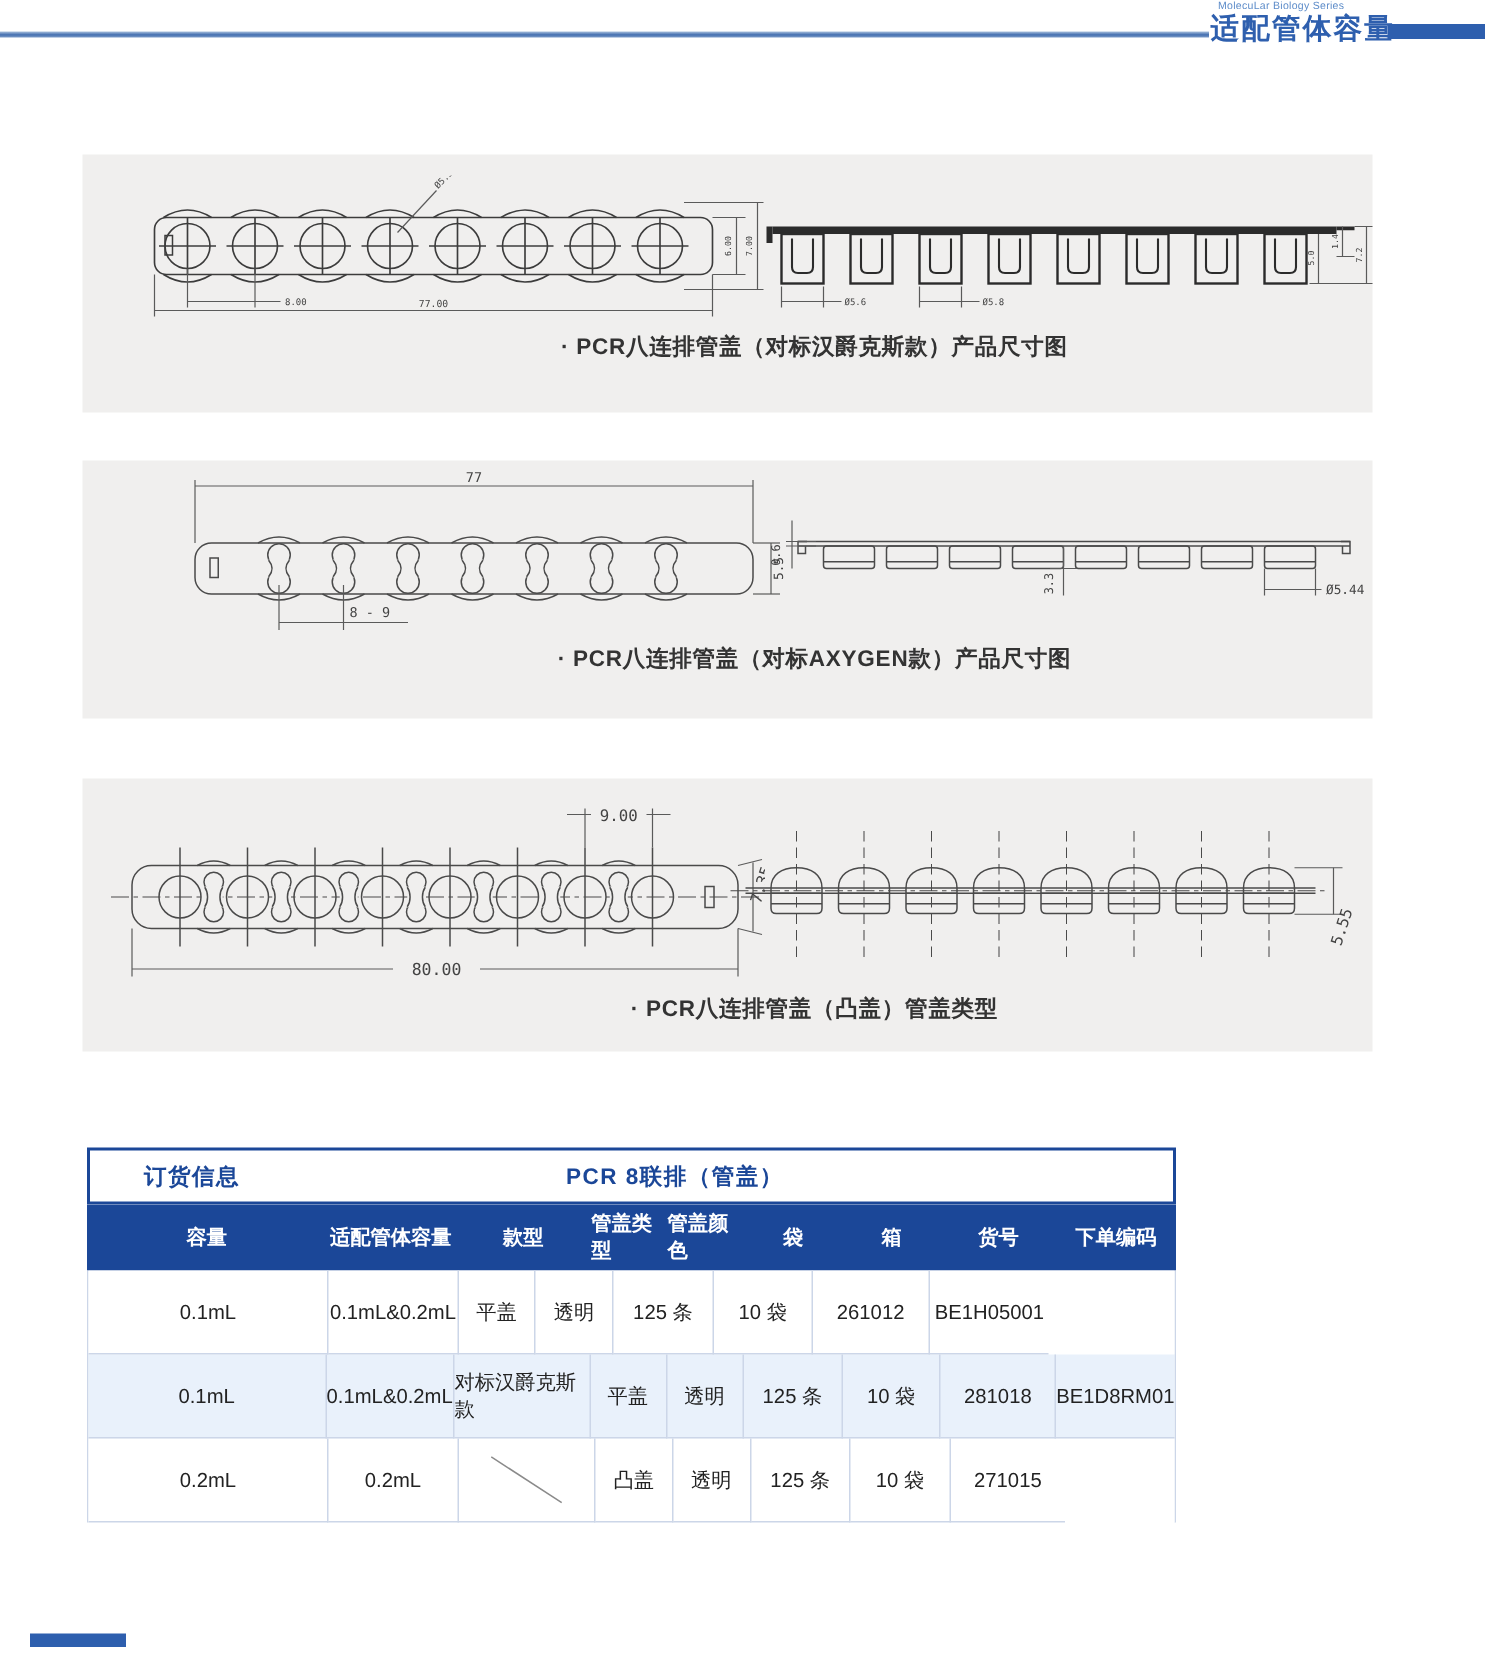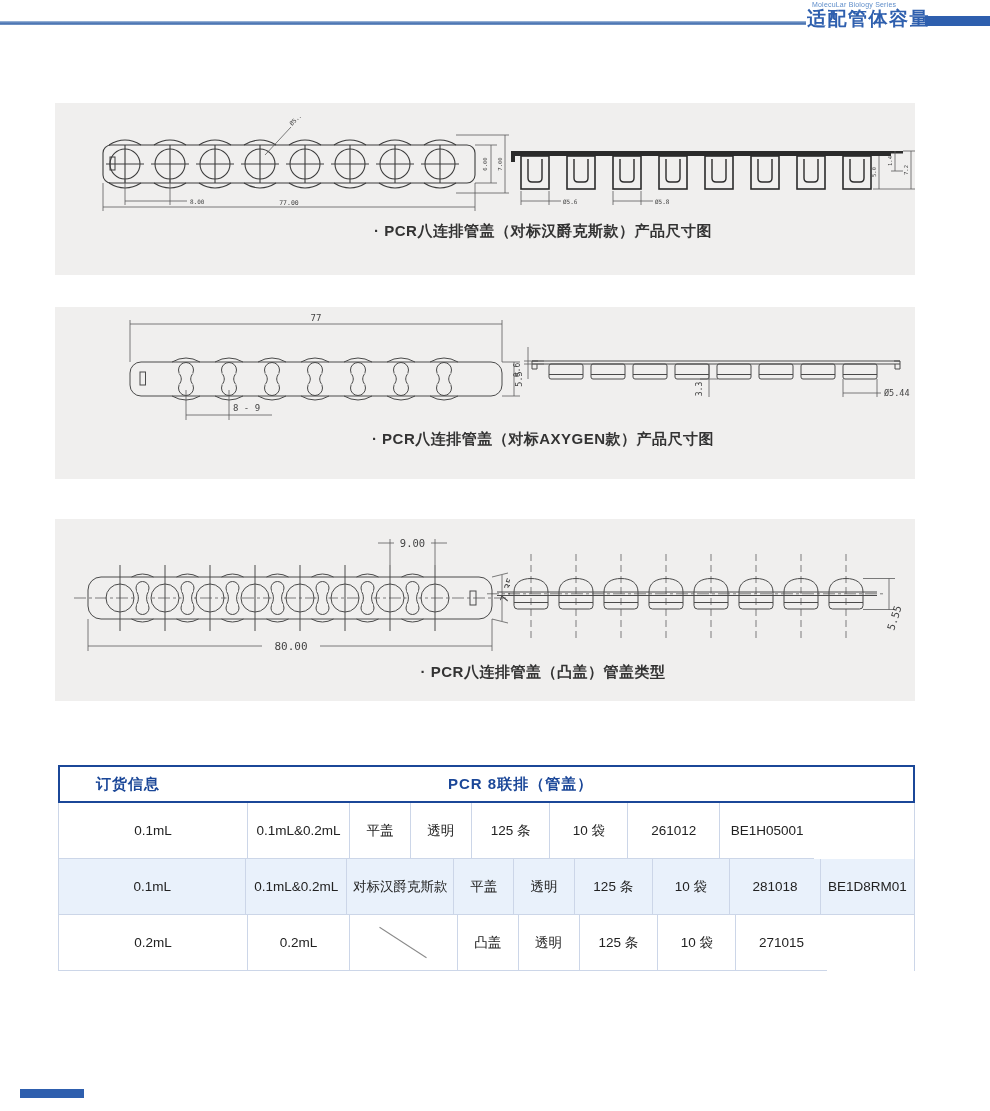--- a/index.html
+++ b/index.html
@@ -21,21 +21,21 @@
   .panel-1{top:103px;height:172px;}
   .panel-2{top:307px;height:172px;}
   .panel-3{top:519px;height:182px;}
   .drawing{position:absolute;}
   .caption{position:absolute;left:0;right:0;text-align:center;padding-left:96px;
     font-size:15px;font-weight:600;color:#333;letter-spacing:.5px;white-space:nowrap;margin-left:20px;}
   svg text{fill:#444;font-family:"DejaVu Sans Mono","Liberation Mono",monospace;}
   .dimline{stroke:#5a5a5a;stroke-width:.8;fill:none;}
 
   
-  .table{position:absolute;left:58px;top:765px;width:857px;}
+  .table{position:absolute;left:58px;top:765px;width:726px;}
   .t-title{position:relative;height:34px;border:2px solid #1b4798;background:#fff;
     display:flex;align-items:center;}
   .t-title-left{padding-left:36px;font-size:15px;font-weight:bold;color:#1b4798;letter-spacing:1px;}
   .t-title-center{position:absolute;left:54%;transform:translateX(-50%);
     font-size:15px;font-weight:bold;color:#1b4798;letter-spacing:1px;white-space:nowrap;text-align:right;}
   .t-head{display:flex;height:44px;background:#1b4798;color:#fff;font-size:13.5px;font-weight:bold;}
   .t-head>span{display:flex;align-items:center;justify-content:center;}
   .t-body{border-left:1px solid #ccd6e8;border-right:1px solid #ccd6e8;}
   .t-row{display:flex;height:56px;background:#fff;font-size:13.5px;color:#222;}
   .t-row.alt{background:#e9f1fb;}
@@ -303,20 +303,31 @@
       <text x="409" y="92" font-size="10.5" transform="rotate(-72 409 92)">5.55</text>
     </svg>
 
     <div class="caption" style="top:144px;">·  PCR八连排管盖（凸盖）管盖类型</div>
   </div>
 
   <div class="table">
     <div class="t-title">
       <span class="t-title-left">订货信息</span>
       <span class="t-title-center">PCR 8联排（管盖）</span>
+    </div>
+    <div class="t-head">
+      <span class="c0">容量</span>
+      <span class="c1">适配管体容量</span>
+      <span class="c2">款型</span>
+      <span class="c3">管盖类型</span>
+      <span class="c4">管盖颜色</span>
+      <span class="c5">袋</span>
+      <span class="c6">箱</span>
+      <span class="c7">货号</span>
+      <span class="c8">下单编码</span>
     </div>
     <div class="t-body">
       <div class="t-row">
         <div class="c0">0.1mL</div>
         <div class="c1">0.1mL&amp;0.2mL</div>
         <div class="c3">平盖</div>
         <div class="c4">透明</div>
         <div class="c5">125 条</div>
         <div class="c6">10 袋</div>
         <div class="c7">261012</div>

